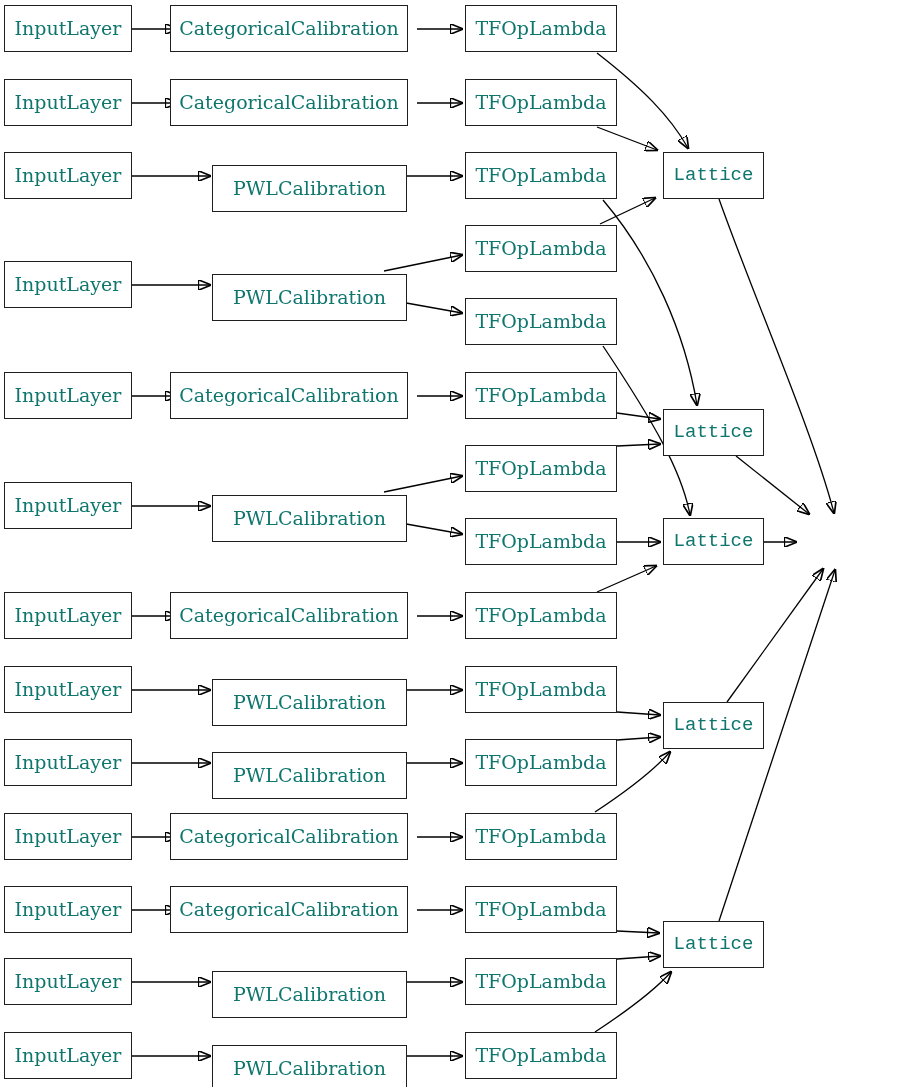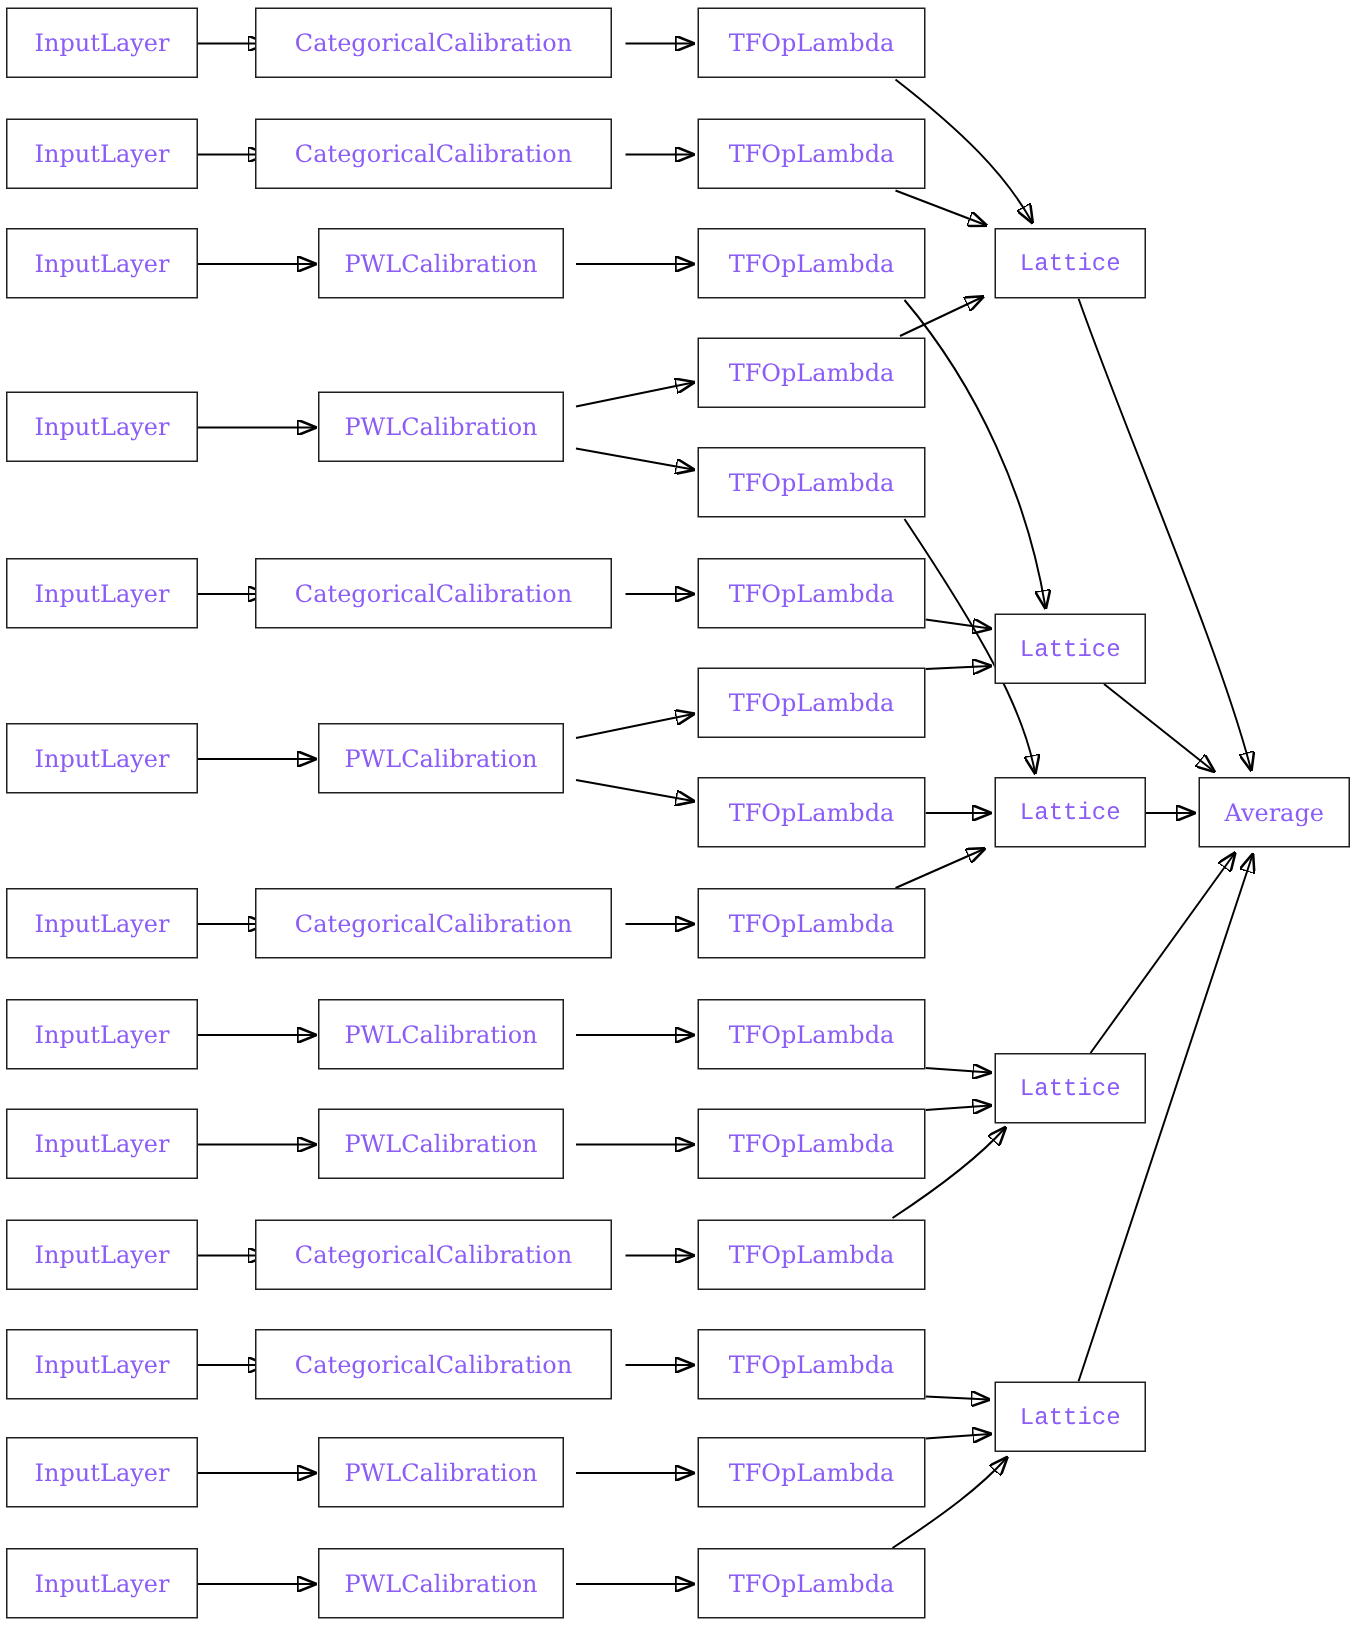--- a/index.html
+++ b/index.html
@@ -4,27 +4,27 @@
 <style>
   html,body{margin:0;padding:0;background:#ffffff;}
   .canvas{
     position:relative;width:905px;height:1087px;background:#ffffff;
     font-family:"DejaVu Serif","Liberation Serif",serif;overflow:hidden;
   }
   .edges{position:absolute;left:0;top:0;width:905px;height:1087px;}
   .edges path{stroke:#000000;stroke-width:1.3;fill:none;}
   .node{
     position:absolute;height:47px;box-sizing:border-box;
-    border:1.5px solid #1f1f1f;background:#ffffff;color:#8b5cf6;
+    border:1.5px solid #1f1f1f;background:#ffffff;color:#0f766e;
     display:flex;align-items:center;justify-content:center;
-    font-size:16px;line-height:1;white-space:nowrap;
+    font-size:19px;line-height:1;white-space:nowrap;
   }
   .w-in{left:4px;width:128px;}
   .w-cat{left:170px;width:238px;}
-  .w-pwl{left:212px;width:164px;}
+  .w-pwl{left:212px;width:195px;margin-top:13px;}
   .w-tf{left:465px;width:152px;}
   .w-lat{left:663px;width:101px;font-family:Liberation Mono, monospace;}
   .w-avg{left:799px;width:101px;}
 </style>
 </head>
 <body>
 
 <div class="canvas">
 
   <svg class="edges" viewBox="0 0 905 1087">
@@ -130,15 +130,14 @@
   <div class="node w-tf" style="top:886px">TFOpLambda</div>
   <div class="node w-tf" style="top:958px">TFOpLambda</div>
   <div class="node w-tf" style="top:1032px">TFOpLambda</div>
 
   <div class="node w-lat" style="top:152px">Lattice</div>
   <div class="node w-lat" style="top:409px">Lattice</div>
   <div class="node w-lat" style="top:518px">Lattice</div>
   <div class="node w-lat" style="top:702px">Lattice</div>
   <div class="node w-lat" style="top:921px">Lattice</div>
 
-  <div class="node w-avg" style="top:518px">Average</div>
 
 </div>
 
 </body></html>

